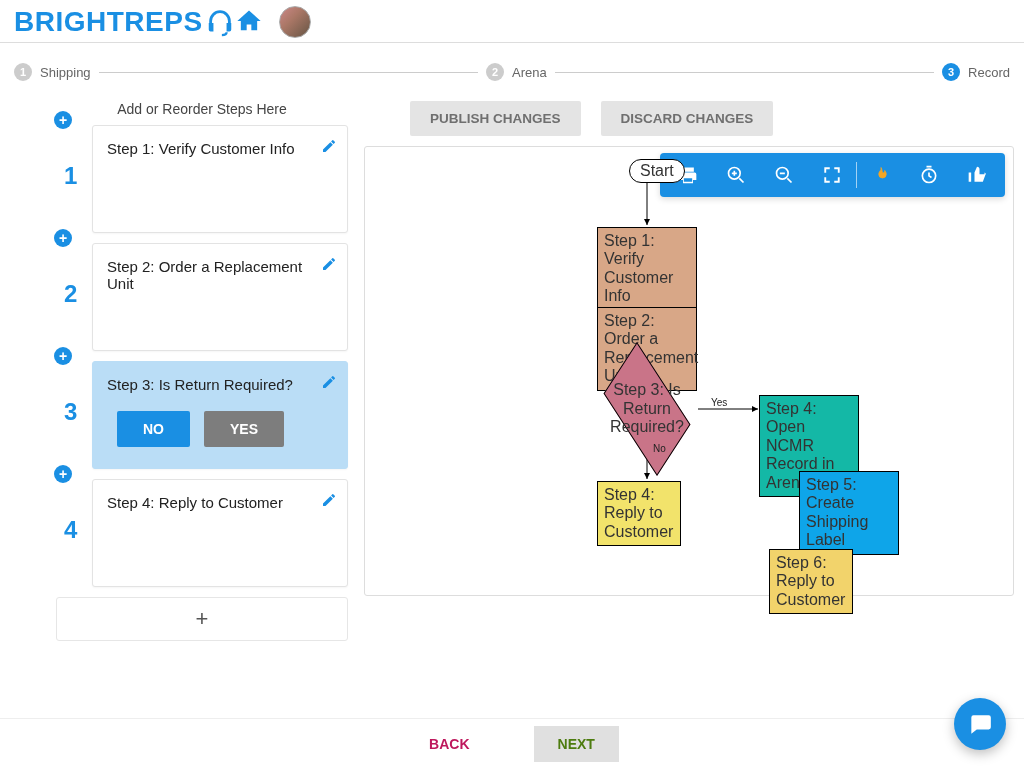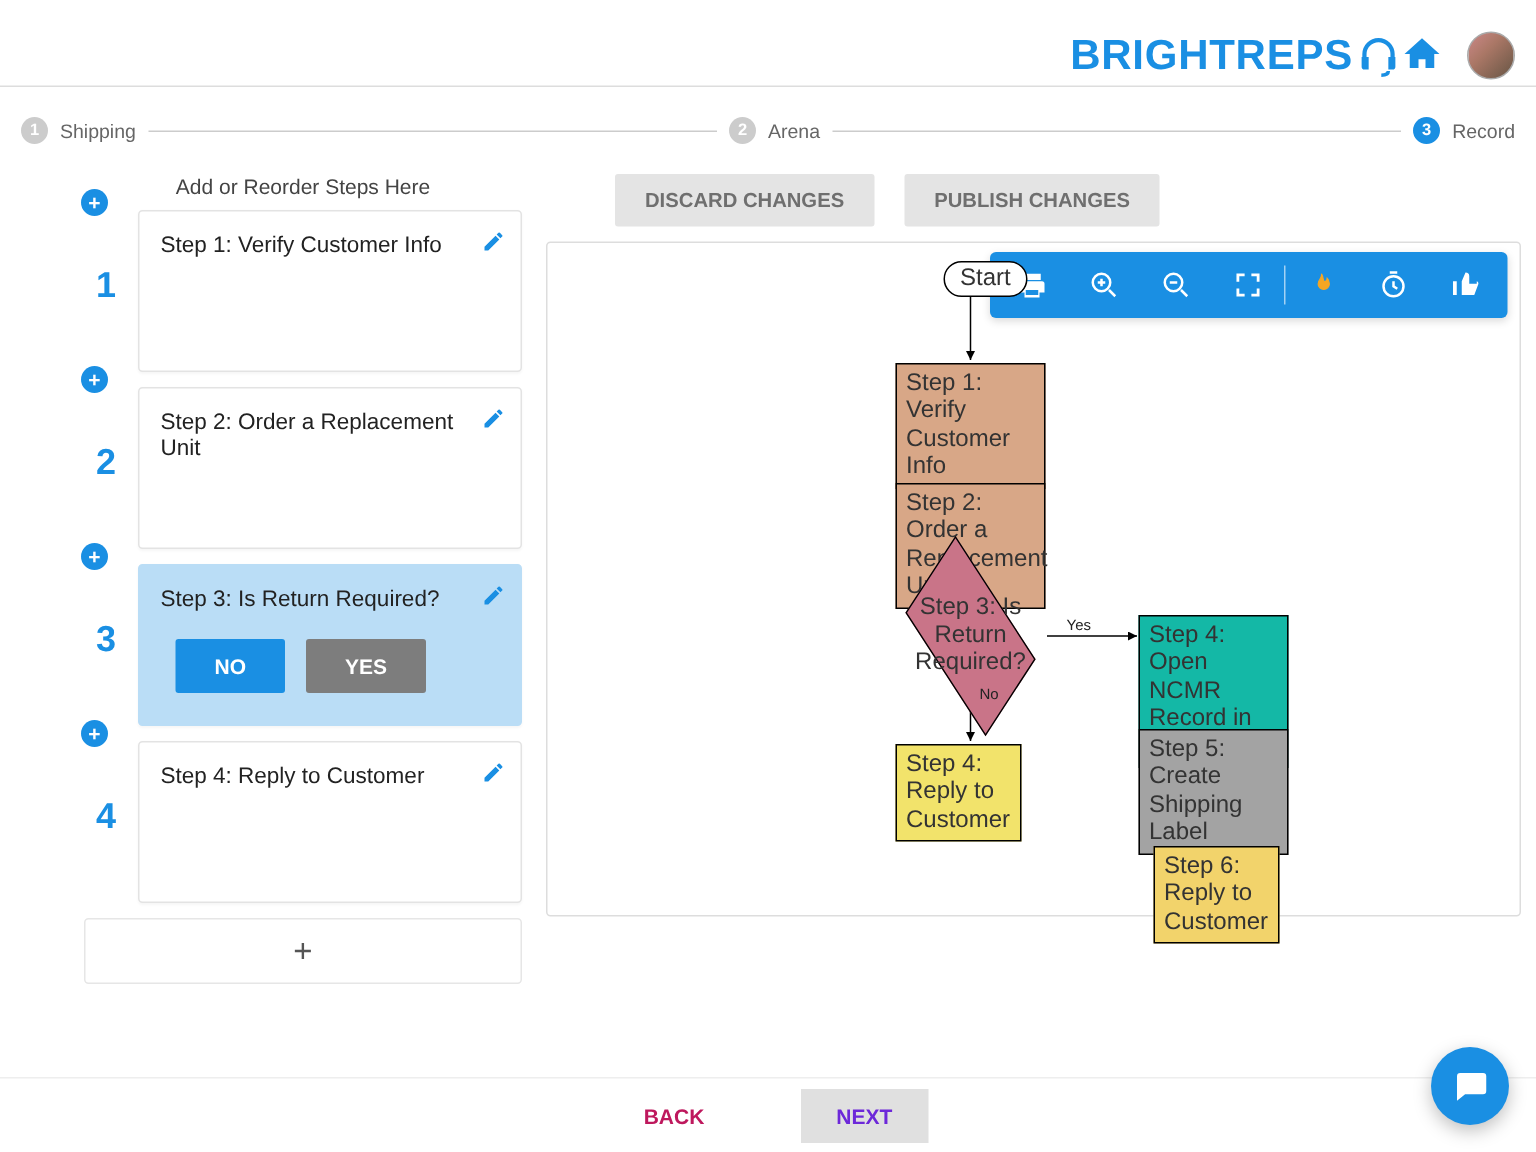--- a/index.html
+++ b/index.html
@@ -1,17 +1,17 @@
 <!DOCTYPE html>
 <html><head>
 <meta charset="utf-8">
 <style>
   * { box-sizing: border-box; margin: 0; padding: 0; }
   body { font-family: -apple-system, "Helvetica Neue", Arial, sans-serif; font-size: 14px; color: #333; background: #fff; width: 1024px; height: 768px; overflow: hidden; }
-  .header { display: flex; align-items: center; justify-content: flex-end; padding: 21px 14px 4px 14px; }
+  .header { display: flex; align-items: center; justify-content: flex-start; padding: 6px 14px 4px 14px; }
   .logo { font-size: 28px; font-weight: 800; color: #1A8FE3; letter-spacing: 0.5px; display:flex; align-items:center;}
   .logo svg { margin-left: 2px; }
   .header-right { display: flex; align-items: center; gap: 16px; }
   .home-icon { color:#1A8FE3; }
   .avatar { width: 32px; height: 32px; border-radius:50%; background: linear-gradient(135deg,#c88 0%,#a76 40%,#654 100%); border:1px solid #aaa;}
   .divider { border-top: 1px solid #ddd; }
 
   .stepper { display:flex; align-items:center; padding: 20px 14px 20px 14px; gap:8px; }
   .stepper .circle { width:18px; height:18px; border-radius:50%; background:#ccc; color:#fff; font-size:11px; display:flex; align-items:center; justify-content:center; font-weight:600;}
   .stepper .circle.active { background:#1A8FE3; }
@@ -38,32 +38,32 @@
   .toolbar { display:flex; gap:20px; margin-bottom:10px; padding-left:46px;}
   .toolbar button { border:none; background:#e4e4e4; color:#6f6f6f; font-size:13.5px; font-weight:600; padding:10px 20px; cursor:pointer; border-radius:2px;}
   .flow-area { border:1px solid #ddd; border-radius:3px; height:450px; position:relative; background:#fff;}
   .flow-toolbar { position:absolute; top:6px; right:8px; background:#1A8FE3; border-radius:4px; display:flex; align-items:center; padding:0 4px; height:44px; box-shadow:0 2px 6px rgba(0,0,0,0.15);}
   .flow-toolbar .tb { width:48px; height:44px; display:flex; align-items:center; justify-content:center; color:#fff; cursor:pointer; }
   .flow-toolbar .sep { width:1px; height:26px; background:rgba(255,255,255,0.6); }
   .flow-toolbar .tb.orange svg { fill:#F5A623; stroke:#F5A623;}
   
   .footer { position:absolute; bottom:0; left:0; right:0; height:50px; border-top:1px solid #eee; display:flex; justify-content:center; align-items:center; gap:40px; background:#fff;}
   .footer .back { background:none; border:none; font-size:14px; font-weight:600; color:#be185d; padding:10px 24px; cursor:pointer;}
-  .footer .next { background:#e0e0e0; border:none; font-size:14px; font-weight:600; color:#6d28d9; padding:10px 24px; cursor:not-allowed;}
+  .footer .next { background:#e0e0e0; border:none; font-size:14px; font-weight:600; color:#4d7c0f; padding:10px 24px; cursor:not-allowed;}
 
   .chat-bubble { position:absolute; bottom:18px; right:18px; width:52px; height:52px; border-radius:50%; background:#1A8FE3; display:flex; align-items:center; justify-content:center; box-shadow:0 4px 12px rgba(0,0,0,0.25); cursor:pointer;}
 
   
   .node { position:absolute; font-size:16px; line-height:1.15; }
   .box { border:1px solid #000; padding:4px 6px; width:100px; }
   .start { border:1px solid #000; border-radius:14px; padding:2px 10px; background:#fff;}
   .c1 { background:#D8A787; }
   .c2 { background:#D8A787; }
   .c4y{ background:#14b8a6;}
-  .c5y{ background:#a3a3a3;}
+  .c5y{ background:#0ea5e9;margin-left:40px;}
   .c6y{ background:#F2D36B;}
   .c7 { background:#F2E36B;}
   .diamond { width:96px; height:60px; position:absolute;}
   .diamond .shape { width:100%; height:100%; background:#C97488; border:1px solid #000; transform:rotate(45deg) skew(12deg,12deg); }
   .diamond .text { position:absolute; inset:0; display:flex; align-items:center; justify-content:center; text-align:center; padding:0 6px;}
   .edge-label { position:absolute; font-size:10px; color:#222; }
 </style>
 </head>
 <body>
 
@@ -151,22 +151,22 @@
       </div>
     </div>
 
     <div class="add-final">
       <span>+</span>
     </div>
   </div>
 
   <div class="right">
     <div class="toolbar">
+      <button>PUBLISH CHANGES</button>
       <button>DISCARD CHANGES</button>
-      <button>PUBLISH CHANGES</button>
     </div>
     <div class="flow-area">
 
       <div class="flow-toolbar">
         <div class="tb">
             <svg width="20" height="20" viewBox="0 0 24 24" fill="#fff">
               <path d="M19 8H5V3h14zm3 3v7h-4v4H6v-4H2v-7a2 2 0 0 1 2-2h16a2 2 0 0 1 2 2zm-5 5H7v4h10z"></path>
             </svg>
           </div>
         <div class="tb">

